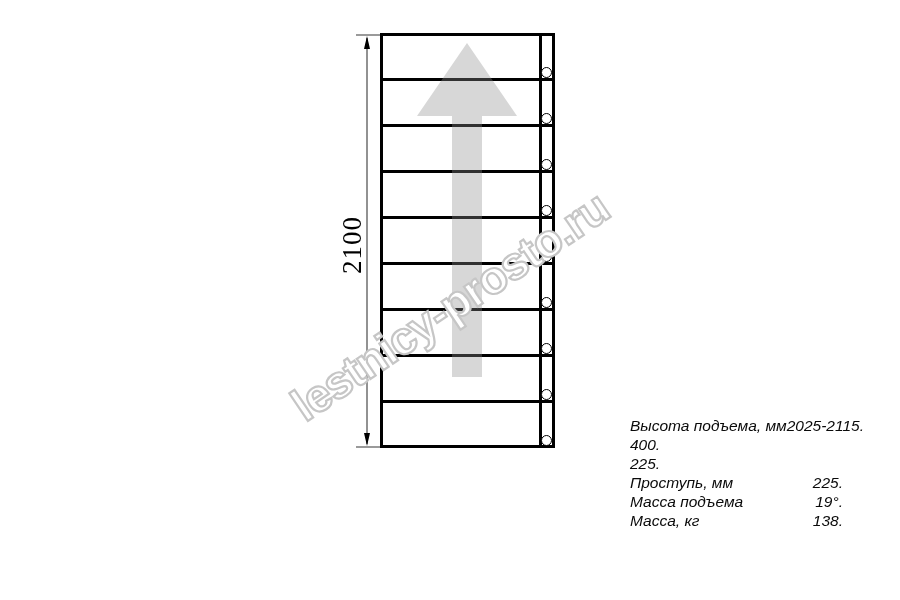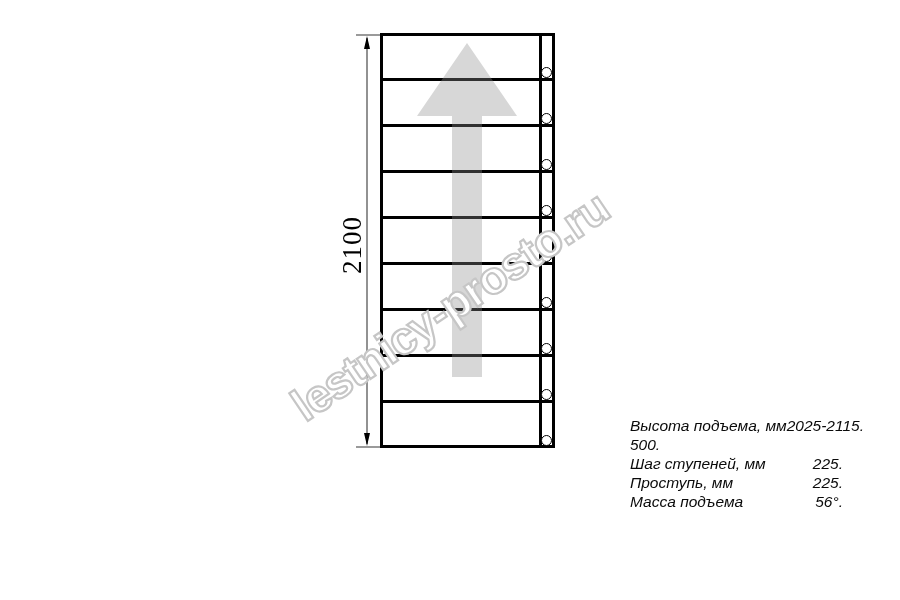--- a/index.html
+++ b/index.html
@@ -96,29 +96,32 @@
   </svg>
 
   <div class="watermark">lestnicy-prosto.ru</div>
 
   <div class="specs">
     <div class="spec-row">
       <span class="spec-label">Высота подъема, мм</span>
       <span class="spec-value">2025-2115.</span>
     </div>
     <div class="spec-row">
-      <span class="spec-value">500.</span>
+      <span class="spec-value">400.</span>
     </div>
     <div class="spec-row">
-      <span class="spec-label">Шаг ступеней, мм</span>
       <span class="spec-value">225.</span>
     </div>
     <div class="spec-row">
       <span class="spec-label">Проступь, мм</span>
       <span class="spec-value">225.</span>
     </div>
     <div class="spec-row">
       <span class="spec-label">Масса подъема</span>
-      <span class="spec-value">56°.</span>
+      <span class="spec-value">19°.</span>
+    </div>
+    <div class="spec-row">
+      <span class="spec-label">Масса, кг</span>
+      <span class="spec-value">138.</span>
     </div>
   </div>
 
 </div>
 
 </body></html>

